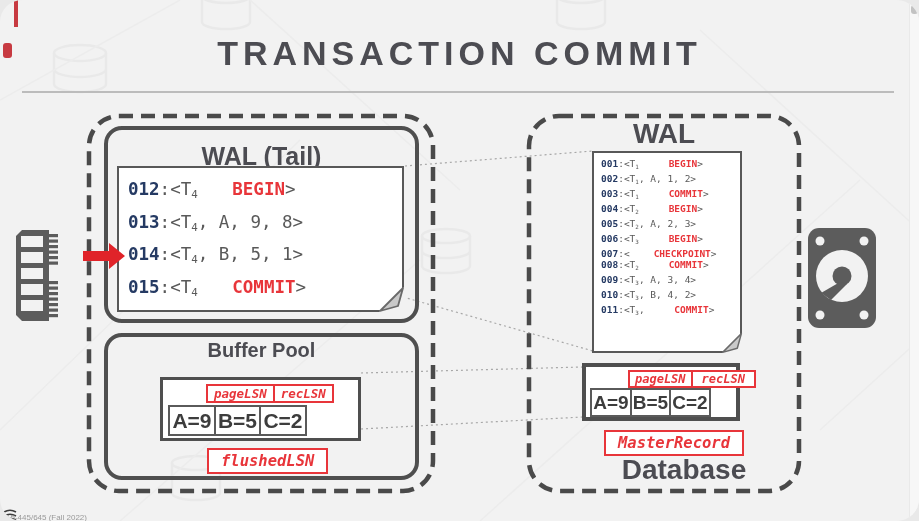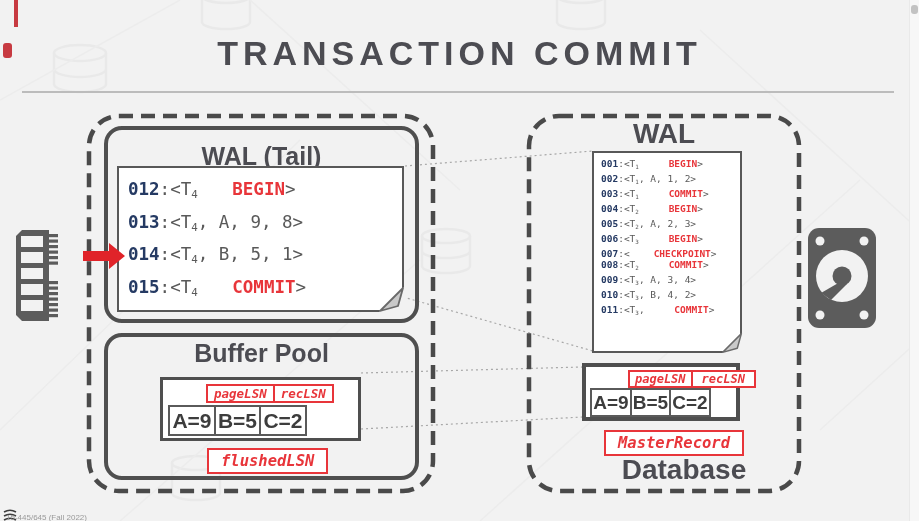--- a/index.html
+++ b/index.html
@@ -1,17 +1,17 @@
 <!DOCTYPE html>
 <html style="--red: #e8353a; --navy: #253a63; --loggray: #595959; --heading: #4c4c52;"><head>
 <meta charset="utf-8">
 <style>
   html,body{margin:0;padding:0;background:#e9e9e9;}
   #canvas{position:relative;width:919px;height:521px;background:#f2f2f2;overflow:hidden;
-    font-family:"Liberation Sans",sans-serif;}
+    font-family:"Liberation Sans",sans-serif;border-radius:22px;}
   
   .wm{position:absolute;left:0;top:0;pointer-events:none;}
   
   .slide-title{position:absolute;top:34px;left:0;width:100%;text-align:center;
     font-size:34px;font-weight:800;letter-spacing:5px;color:var(--heading);}
   .title-rule{position:absolute;top:91px;left:22px;width:872px;height:2px;background:#bcbcbc;}
   
   .panel-svg{position:absolute;}
   
   .rbox{position:absolute;border:4px solid #4f4f4f;border-radius:18px;box-sizing:border-box;}
@@ -129,21 +129,21 @@
       <path d="M27,0 L27,27 L0,27 Z" fill="#f2f2f2"></path>
       <path d="M2,25 L25,2 L20,20 Z" fill="#c9c9c9" stroke="#6a6a6a" stroke-width="1.8" stroke-linejoin="round"></path>
     </svg>
   </div>
 
   <svg class="icon-abs" style="left:83px;top:243px;" width="42" height="26">
     <polygon points="0,8 26,8 26,0 42,13 26,26 26,18 0,18" fill="#e02329"></polygon>
   </svg>
 
   <div class="rbox" style="left:104px;top:333px;width:315px;height:147px;">
-    <div class="box-head" style="margin-top:2px;font-size:25px;">Buffer Pool</div>
+    <div class="box-head" style="margin-top:2px;font-size:20px;">Buffer Pool</div>
   </div>
   <div class="frame" style="left:160px;top:377px;width:201px;height:64px;">
     <div class="lsn-row" style="left:6px;top:4px;">
       <div class="lsn-tag" style="font-size:12.5px;">pageLSN</div>
       <div class="lsn-tag" style="font-size:12.5px;">recLSN</div>
     </div>
     <div class="cells" style="left:5px;top:25px;">
       <div class="cell" style="width:48px;height:31px;font-size:21px;">A=9</div>
       <div class="cell" style="width:48px;height:31px;font-size:21px;">B=5</div>
       <div class="cell" style="width:48px;height:31px;font-size:21px;">C=2</div>

